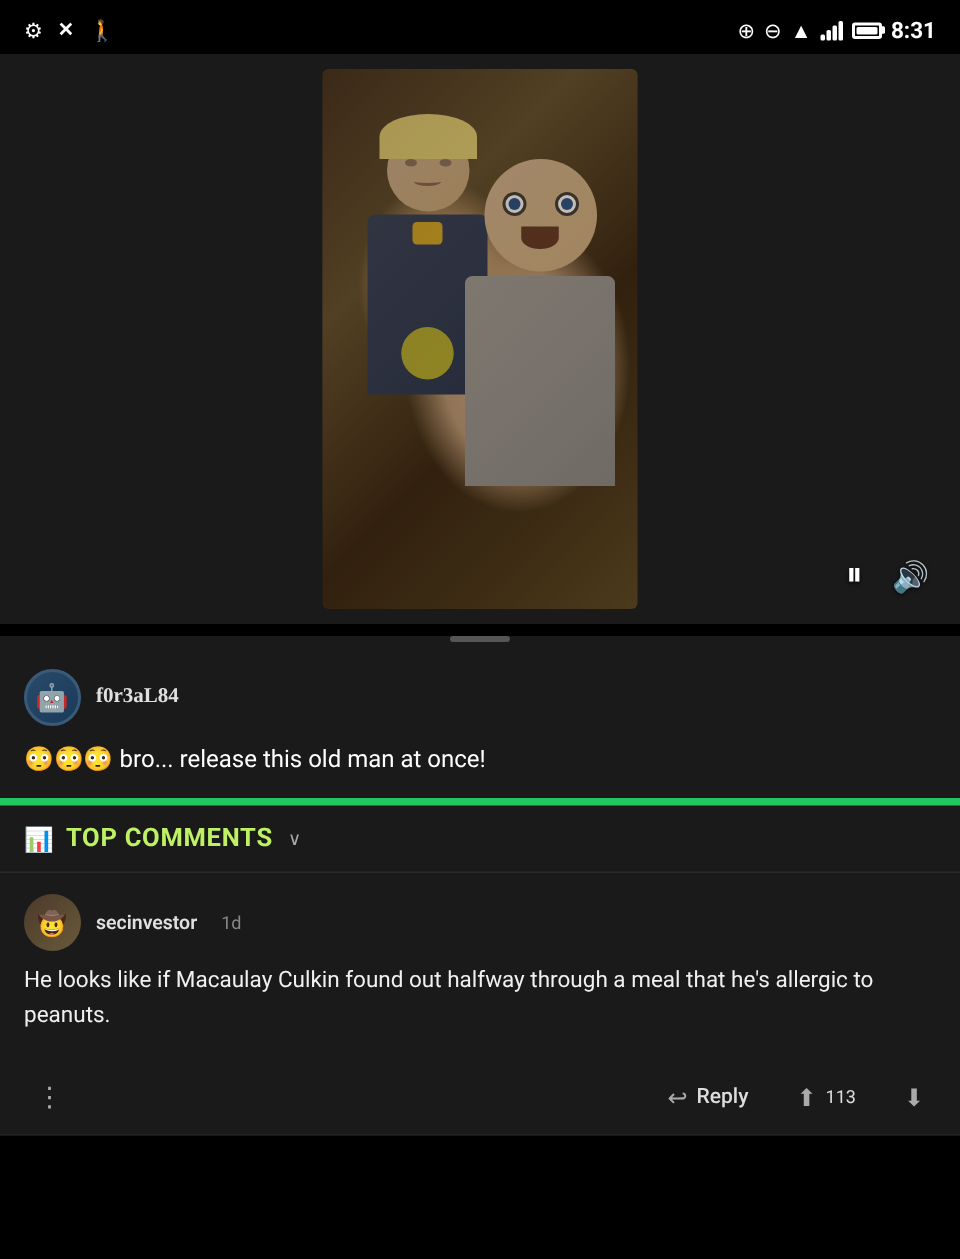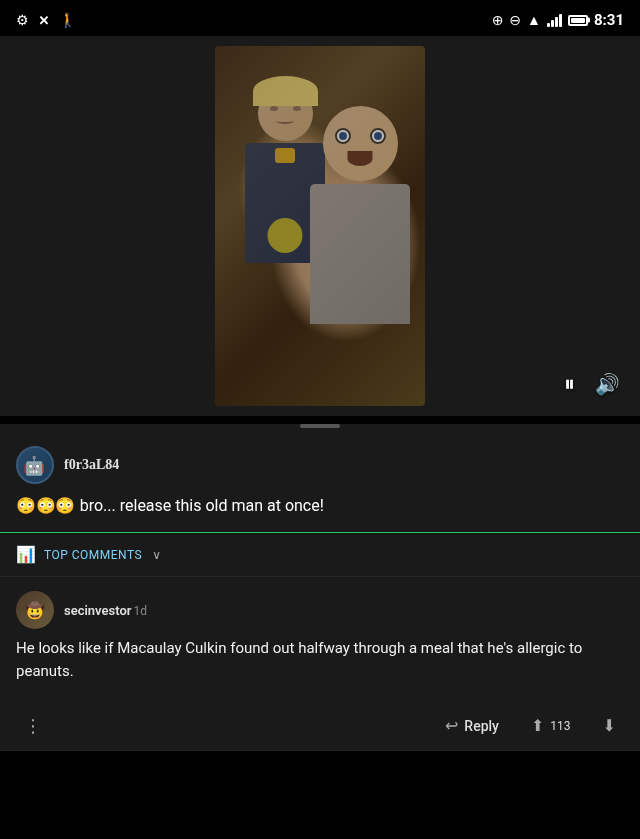--- a/index.html
+++ b/index.html
@@ -133,35 +133,35 @@
       color: #e0e0e0;
       font-family: Liberation Serif, serif;
     }
 
     
     .post-content {
       padding: 4px 16px 14px 16px;
       font-size: 16px;
       color: #fff;
       line-height: 1.5;
-      border-bottom: 1px solid #22c55e;
+      border-bottom: 5px solid #22c55e;
     }
 
     
     .top-comments-bar {
       display: flex;
       align-items: center;
       padding: 12px 16px;
       gap: 8px;
       border-bottom: 1px solid #2a2a2a;
     }
     .top-comments-label {
-      font-size: 12px;
-      font-weight: normal;
-      color: #7dd3fc;
+      font-size: 17px;
+      font-weight: bold;
+      color: #bef264;
       letter-spacing: 0.5px;
     }
     .chevron-down {
       font-size: 12px;
       color: #aaa;
       margin-left: 2px;
     }
 
     
     .comment-item {
@@ -186,21 +186,21 @@
       flex-shrink: 0;
       overflow: hidden;
     }
     .comment-avatar-investor {
       background: linear-gradient(135deg, #4a3a2a, #6a5a3a);
       font-size: 16px;
     }
     .comment-meta {
       display: flex;
       align-items: baseline;
-      gap: 2px;
+      gap: 16px;
     }
     .comment-username {
       font-size: 13px;
       font-weight: 600;
       color: #e0e0e0;
     }
     .comment-time {
       font-size: 12px;
       color: #888;
     }

